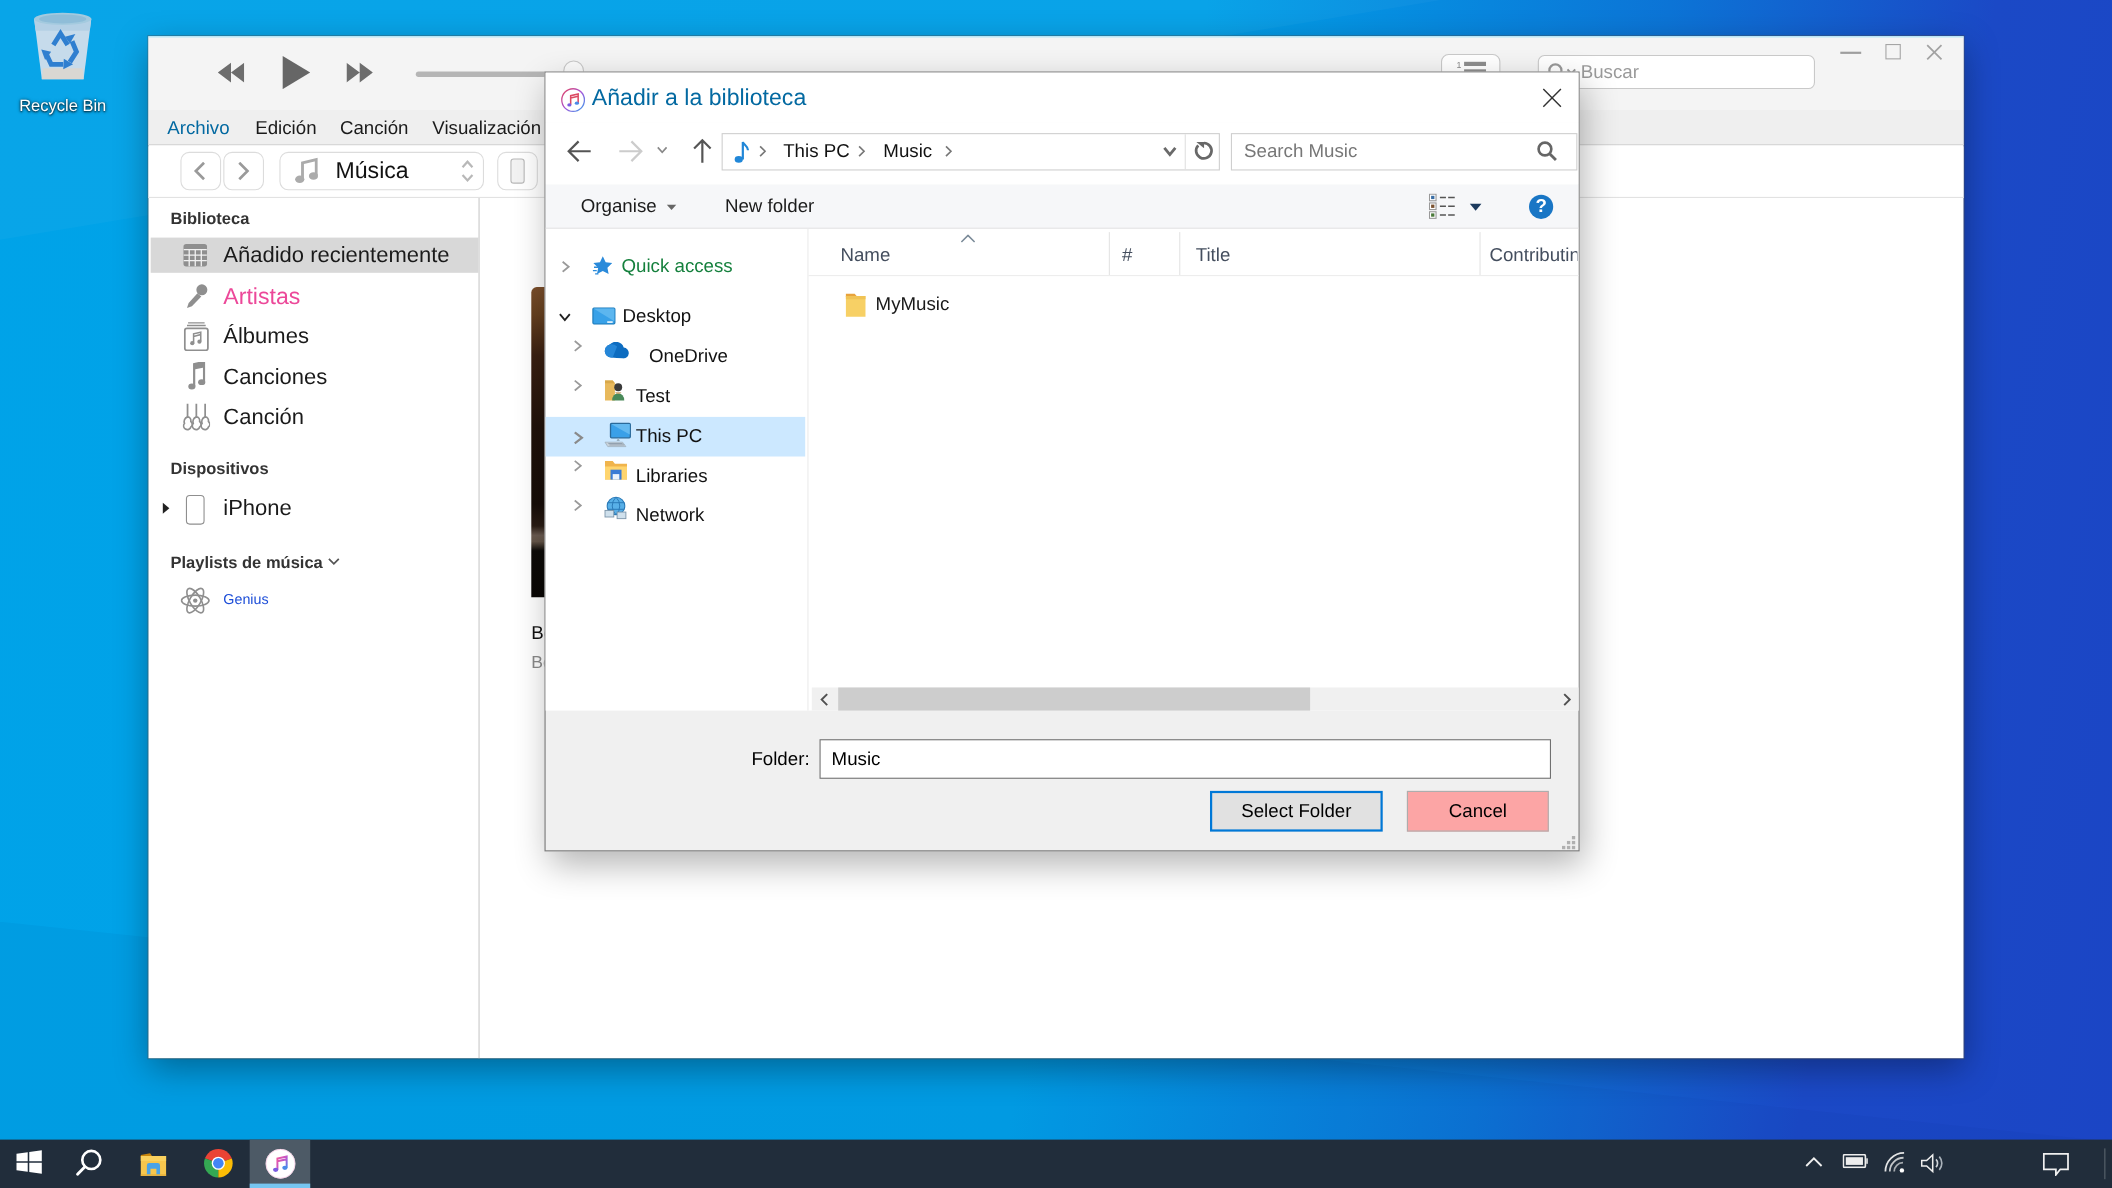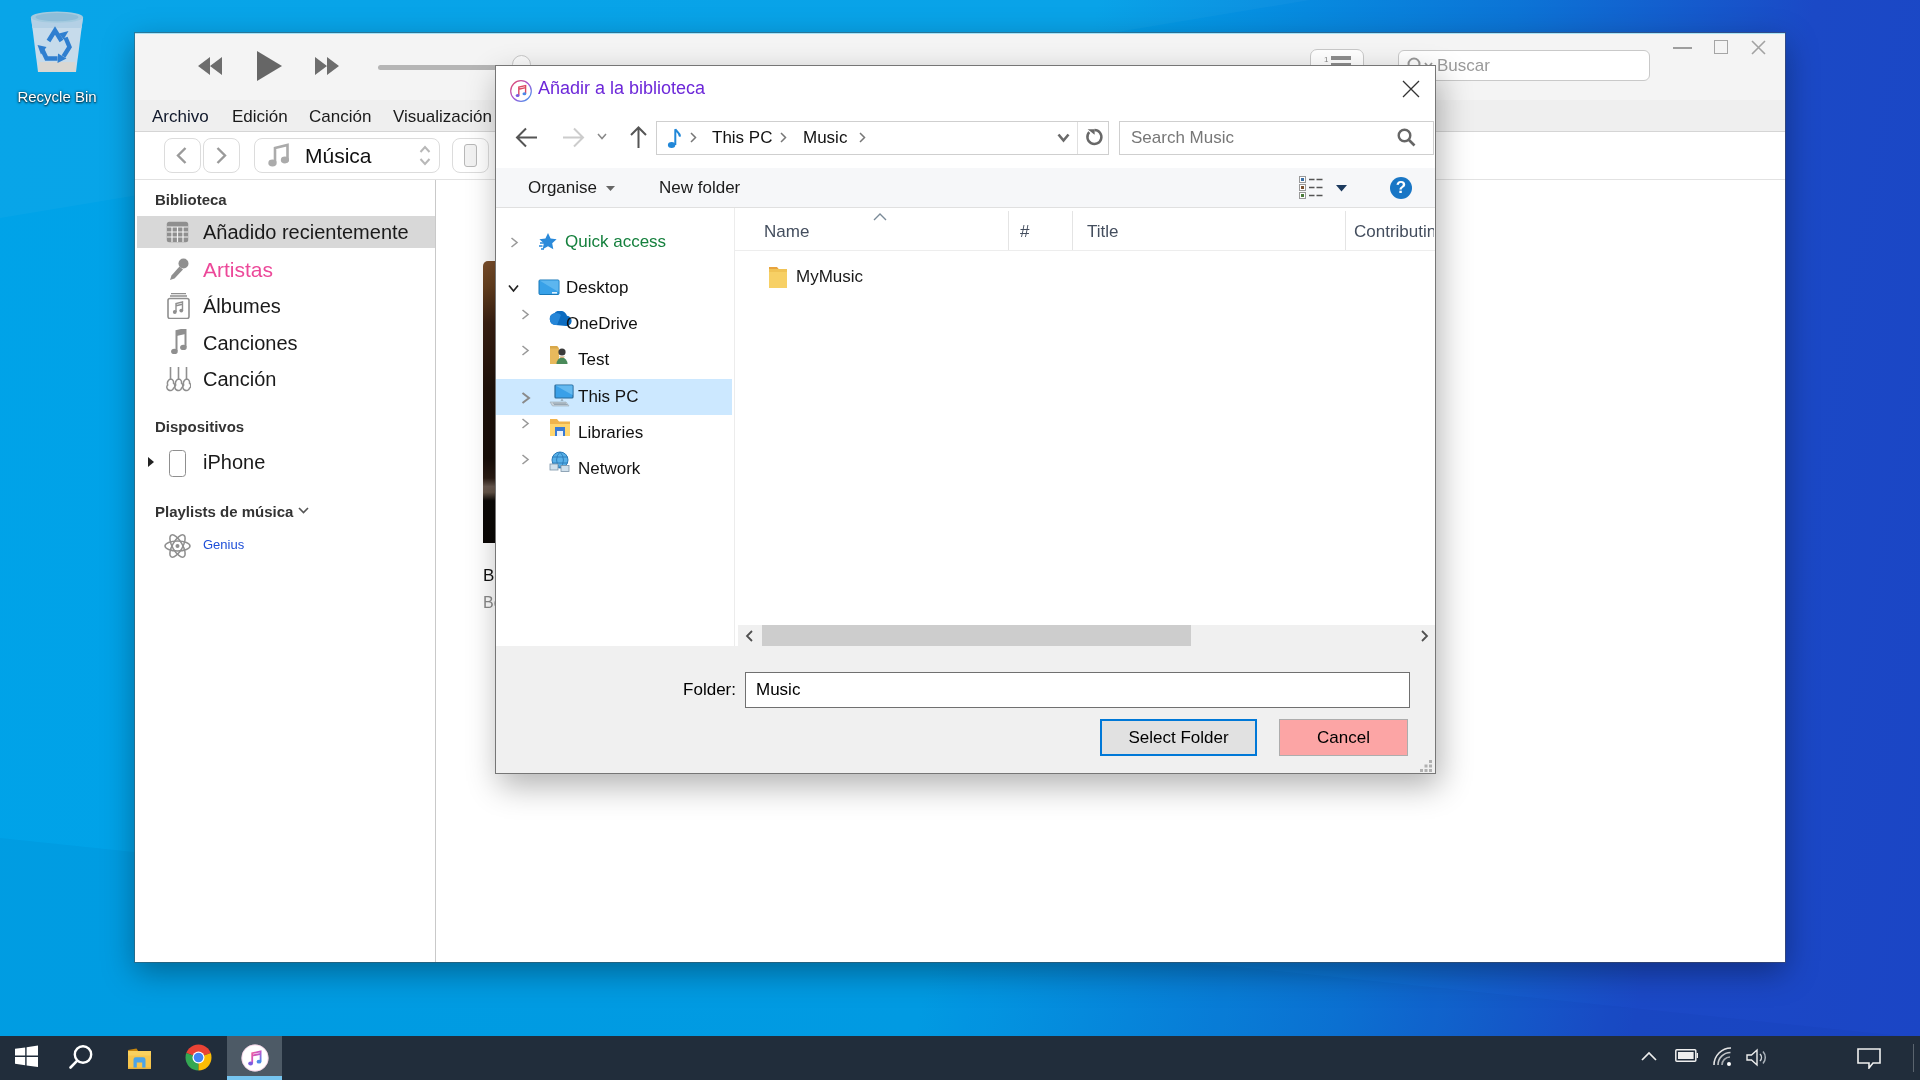--- a/index.html
+++ b/index.html
@@ -50,21 +50,21 @@
   </svg>
   <svg class="abs" style="left:121px;top:18px;" width="26" height="30" viewBox="0 0 26 30">
     <path d="M1 0 L26 15 L1 30 Z" fill="#666"></path>
   </svg>
   <svg class="abs" style="left:180px;top:22px;" width="24" height="22" viewBox="0 0 24 22">
     <path d="M0 2 L12 11 L0 20 Z M12 2 L24 11 L12 20 Z" fill="#6d6d6d"></path>
   </svg>
   <div class="abs" style="left:243px;top:32px;width:119px;height:5px;border-radius:3px;background:#b5b5b5;"></div>
   <div class="abs" style="left:377px;top:22px;width:19px;height:19px;border-radius:50%;background:#fafafa;border:1px solid #c8c8c8;"></div>
 
-  <div class="abs" style="left:17px;top:67px;height:33px;line-height:33px;font-size:17px;color:#0f172a;">Archivo</div>
+  <div class="abs" style="left:17px;top:67px;height:33px;line-height:33px;font-size:17px;color:#0369a1;">Archivo</div>
   <div class="abs" style="left:97px;top:67px;height:33px;line-height:33px;font-size:17px;color:#1a1a1a;">Edición</div>
   <div class="abs" style="left:174px;top:67px;height:33px;line-height:33px;font-size:17px;color:#1a1a1a;">Canción</div>
   <div class="abs" style="left:258px;top:67px;height:33px;line-height:33px;font-size:17px;color:#1a1a1a;">Visualización</div>
 
   <div class="abs" style="left:29px;top:105px;width:37px;height:35px;background:#fff;border:1px solid #dcdcdc;border-radius:8px;"></div>
   <svg class="abs" style="left:41px;top:114px;" width="11" height="17" viewBox="0 0 11 17">
       <path d="M9.5 1 L2 8.5 L9.5 16" stroke="#9a9a9a" stroke-width="2.4" fill="none"></path>
     </svg>
   <div class="abs" style="left:68px;top:105px;width:37px;height:35px;background:#fff;border:1px solid #dcdcdc;border-radius:8px;"></div>
   <svg class="abs" style="left:81px;top:114px;" width="11" height="17" viewBox="0 0 11 17">
@@ -177,21 +177,21 @@
       <stop offset="0" stop-color="#e8485e"></stop>
           <stop offset=".5" stop-color="#a655d8"></stop>
           <stop offset="1" stop-color="#37a0ee"></stop>
     </linearGradient>
       </defs>
     <circle cx="11" cy="11" r="10.3" fill="#fff" stroke="url(#dlgi)" stroke-width="1.2"></circle>
     <path d="M8.8 15.2 V7 L15.6 5.5 V13.6 M8.8 9.2 L15.6 7.6" stroke="#dc4a64" stroke-width="1.4" fill="none"></path>
     <ellipse cx="7.6" cy="15.4" rx="1.9" ry="1.5" fill="#7b5be0"></ellipse>
     <ellipse cx="14.4" cy="13.8" rx="1.9" ry="1.5" fill="#4b8ae8"></ellipse>
   </svg>
-  <div class="abs" style="left:42px;top:0;height:45px;line-height:45px;font-size:18px;color:#6d28d9;">Añadir a la biblioteca</div>
+  <div class="abs" style="left:42px;top:0;height:45px;line-height:45px;font-size:21px;color:#0369a1;">Añadir a la biblioteca</div>
   <svg class="abs" style="left:906px;top:14px;" width="18" height="18" viewBox="0 0 18 18">
     <path d="M1 1 L17 17 M17 1 L1 17" stroke="#333" stroke-width="1.3"></path>
   </svg>
 
   <div class="abs" style="left:0;top:45px;width:939px;height:57px;background:#fff;"></div>
   <svg class="abs" style="left:19px;top:61px;" width="23" height="21" viewBox="0 0 23 21">
     <path d="M11 1.5 L2 10.5 L11 19.5 M2 10.5 H22" stroke="#555" stroke-width="2" fill="none"></path>
   </svg>
   <svg class="abs" style="left:66px;top:61px;" width="23" height="21" viewBox="0 0 23 21">
     <path d="M12 1.5 L21 10.5 L12 19.5 M21 10.5 H1" stroke="#ccc" stroke-width="2" fill="none"></path>
@@ -279,21 +279,21 @@
     <rect x="14" y="13" width="5" height="1.6" fill="#fff" opacity=".85"></rect>
   </svg>
   <div class="abs" style="left:70px;top:204px;height:36px;line-height:36px;font-size:17px;color:#111;">Desktop</div>
   <svg class="abs" style="left:25px;top:243px;" width="9" height="11" viewBox="0 0 9 11">
       <path d="M1.5 1 L7 5.5 L1.5 10" stroke="#9a9a9a" stroke-width="1.6" fill="none"></path>
     </svg>
   <svg class="abs" style="left:52px;top:245px;" width="24" height="15" viewBox="0 0 24 15">
     <path d="M7.5 14 a6 6 0 0 1 -1.2 -11.8 A7.5 7.5 0 0 1 19 4.8 a5 5 0 0 1 -1 10.2 Z" fill="#0d6cc0"></path>
     <path d="M7.5 14 a6 6 0 0 1 -1.2 -11.8 A7.5 7.5 0 0 1 13 4 L9 14 Z" fill="#2586d8"></path>
   </svg>
-  <div class="abs" style="left:70px;top:240px;height:36px;line-height:36px;font-size:17px;color:#111;">OneDrive</div>
+  <div class="abs" style="left:94px;top:240px;height:36px;line-height:36px;font-size:17px;color:#111;">OneDrive</div>
   <svg class="abs" style="left:25px;top:279px;" width="9" height="11" viewBox="0 0 9 11">
       <path d="M1.5 1 L7 5.5 L1.5 10" stroke="#9a9a9a" stroke-width="1.6" fill="none"></path>
     </svg>
   <svg class="abs" style="left:53px;top:278px;" width="21" height="21" viewBox="0 0 21 21">
     <path d="M1 2 h7 l2 2.5 V20 H1 Z" fill="#e8b95c"></path>
     <path d="M1 2 h7 l2 2.5 H1 Z" fill="#d8a84a"></path>
     <circle cx="13" cy="8" r="3.6" fill="#3a3a3a"></circle>
     <path d="M7.5 20 a5.5 6.5 0 0 1 11 0 Z" fill="#4a8a5a"></path>
     <path d="M10 12.5 a3.6 3.6 0 0 0 6 0 Z" fill="#caa06a"></path>
   </svg>

